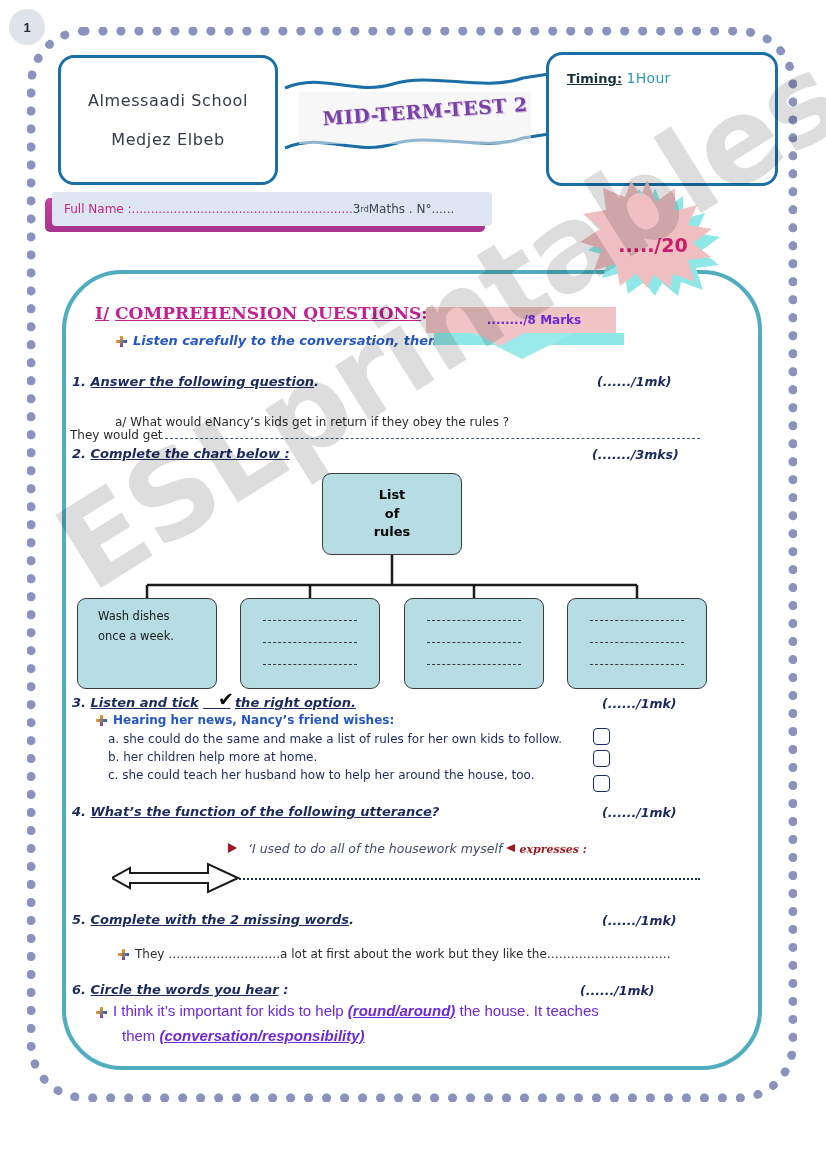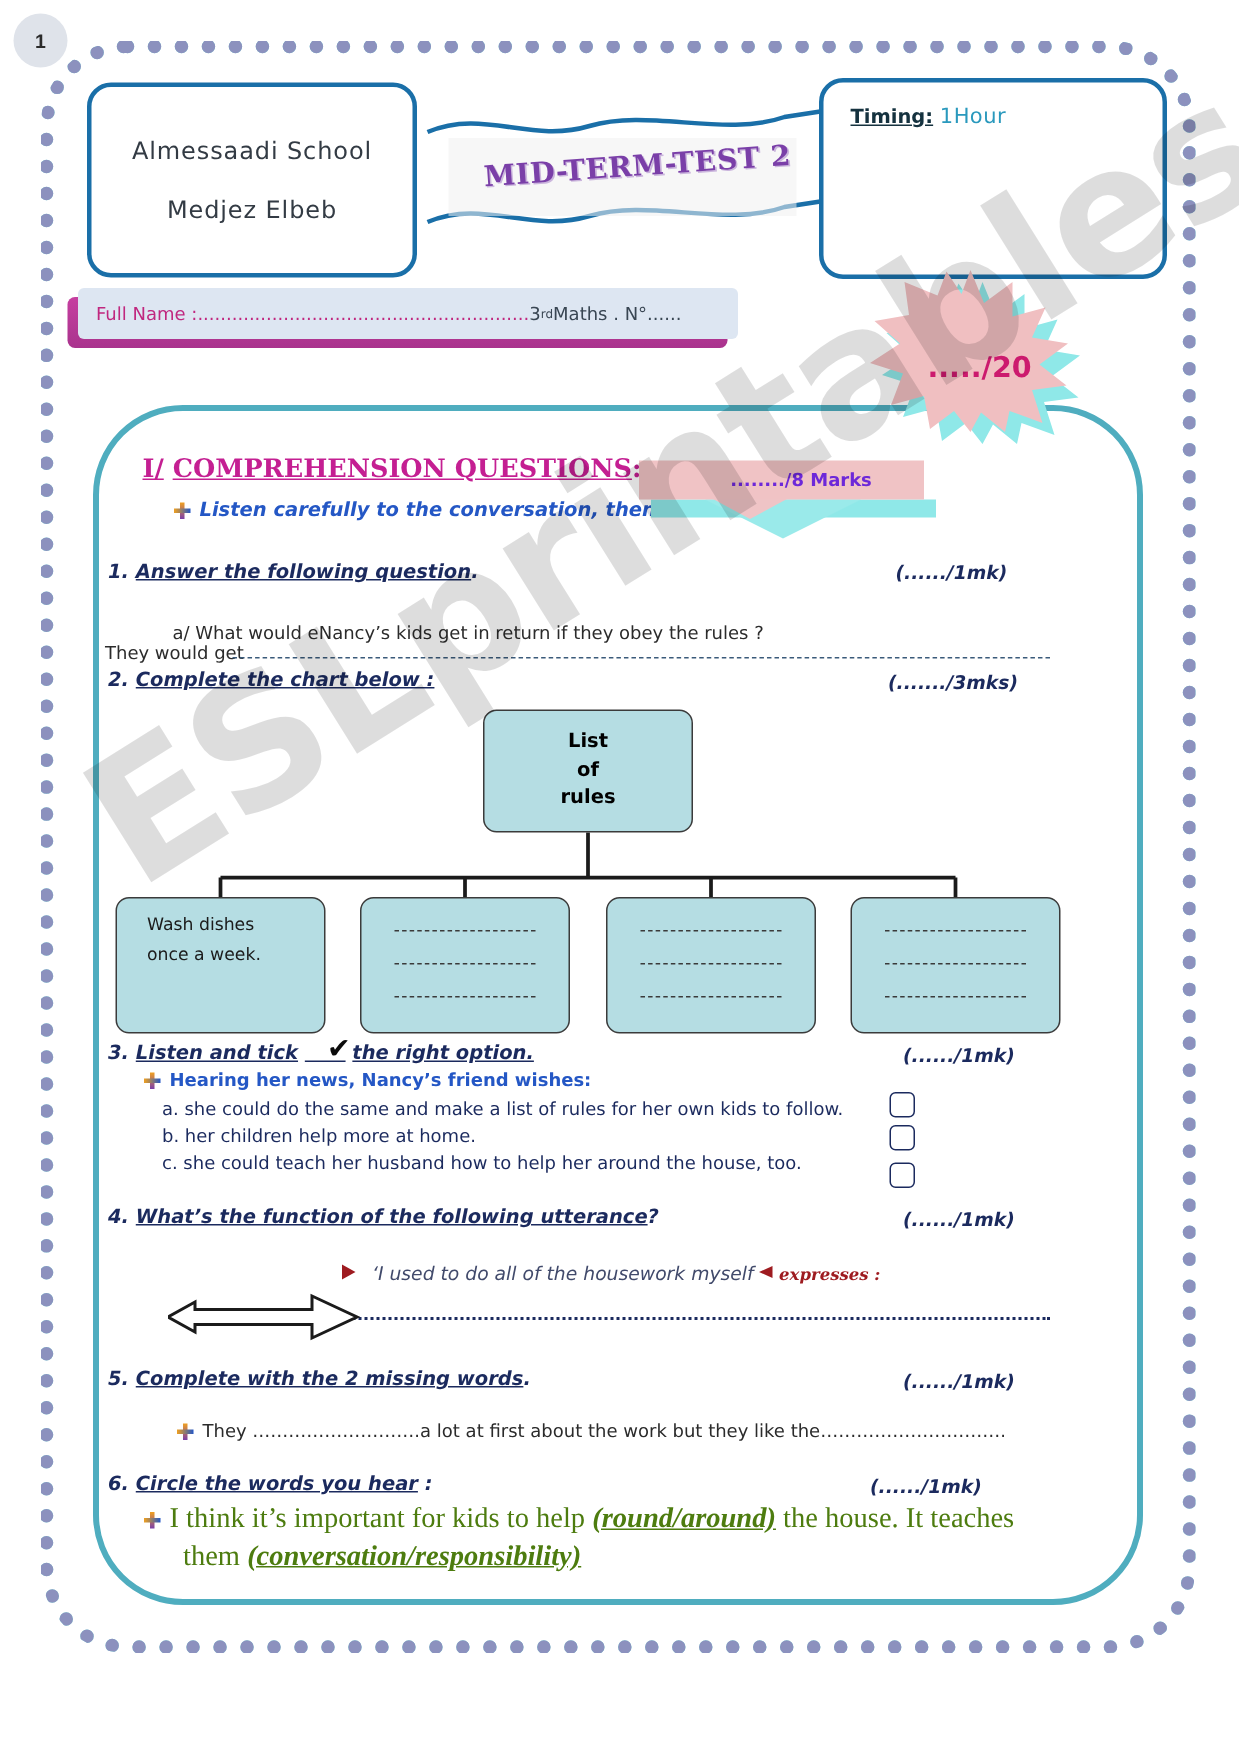--- a/index.html
+++ b/index.html
@@ -319,22 +319,22 @@
   }
 
   
   #q5-text {
     position:absolute; left:118px; top:947px;
     font-family:"DejaVu Sans", sans-serif;
     font-size:12px; color:#2b2b2b; white-space:nowrap;
   }
   .q6-line {
     position:absolute;
-    font-family:Liberation Serif, serif;
-    font-size:19px; color:#4d7c0f; white-space:nowrap;
+    font-family:Liberation Sans, sans-serif;
+    font-size:15px; color:#6d28d9; white-space:nowrap;
   }
   .q6-line b { font-style:italic; font-weight:bold; text-decoration:underline;}
 </style>
 </head>
 <body>
 
 <div id="page-badge">
   <span>1</span>
 </div>
 

